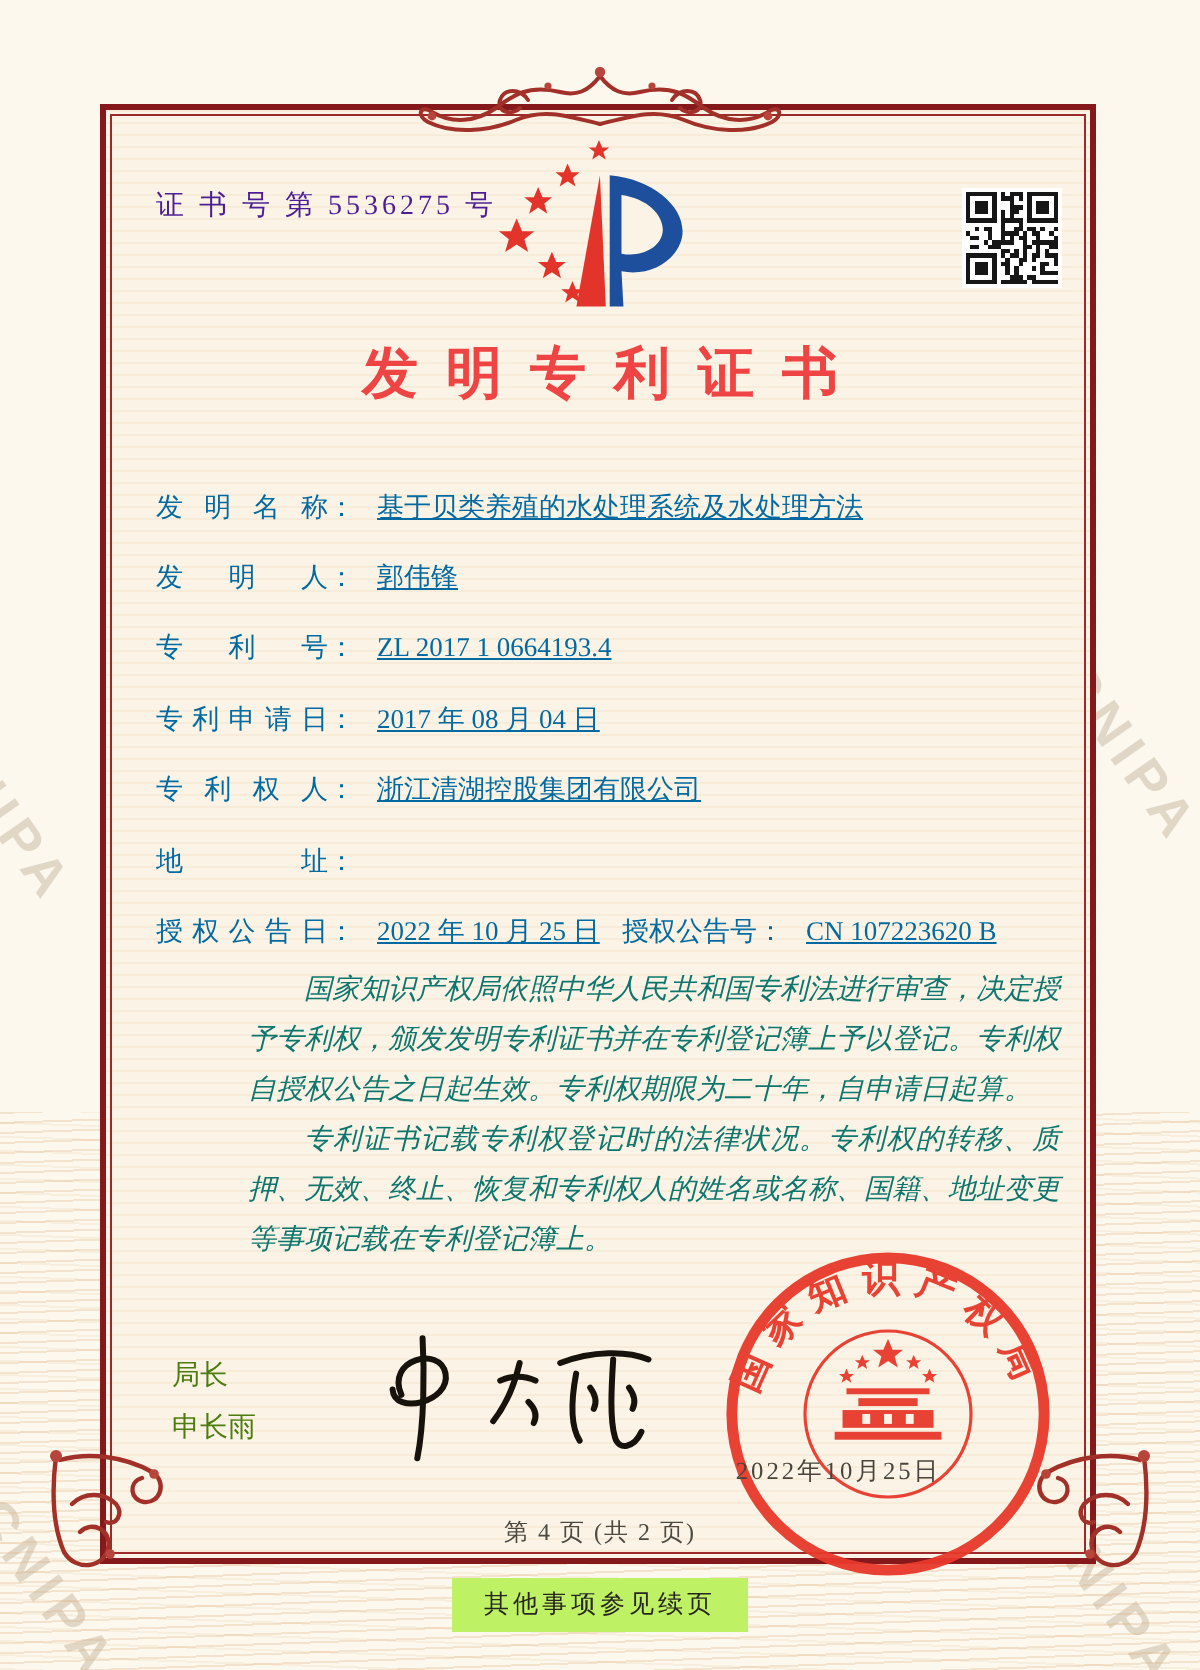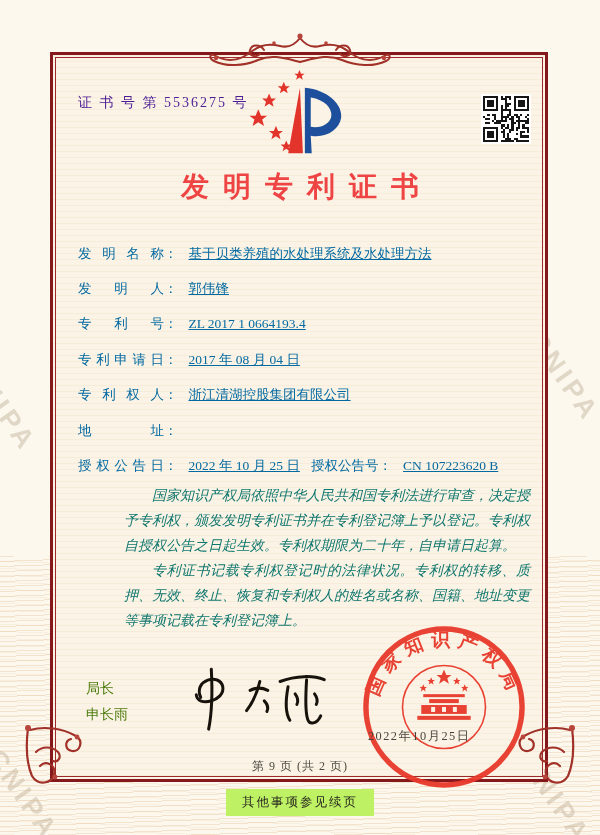--- a/index.html
+++ b/index.html
@@ -399,17 +399,17 @@
         <rect x="62" y="83" width="46" height="9"></rect>
         <rect x="58" y="94" width="54" height="4"></rect>
         <rect x="72" y="85" width="4" height="5" fill="#fbf4e6"></rect>
         <rect x="83" y="85" width="4" height="5" fill="#fbf4e6"></rect>
         <rect x="94" y="85" width="4" height="5" fill="#fbf4e6"></rect>
       </g>
       <circle cx="85" cy="85" r="42" fill="none" stroke="#e8392b" stroke-width="1.6"></circle>
       <text x="8" y="118" font-size="12.5" fill="#3f3b33" letter-spacing="1.5" font-family="'Liberation Serif','DejaVu Serif',serif">2022年10月25日</text>
     </svg>
 
-    <div class="page-info">第 9 页 (共 2 页)</div>
+    <div class="page-info">第 4 页 (共 2 页)</div>
     <div class="continuation">其他事项参见续页</div>
 
   </div>
 </div>
 
 </body></html>

